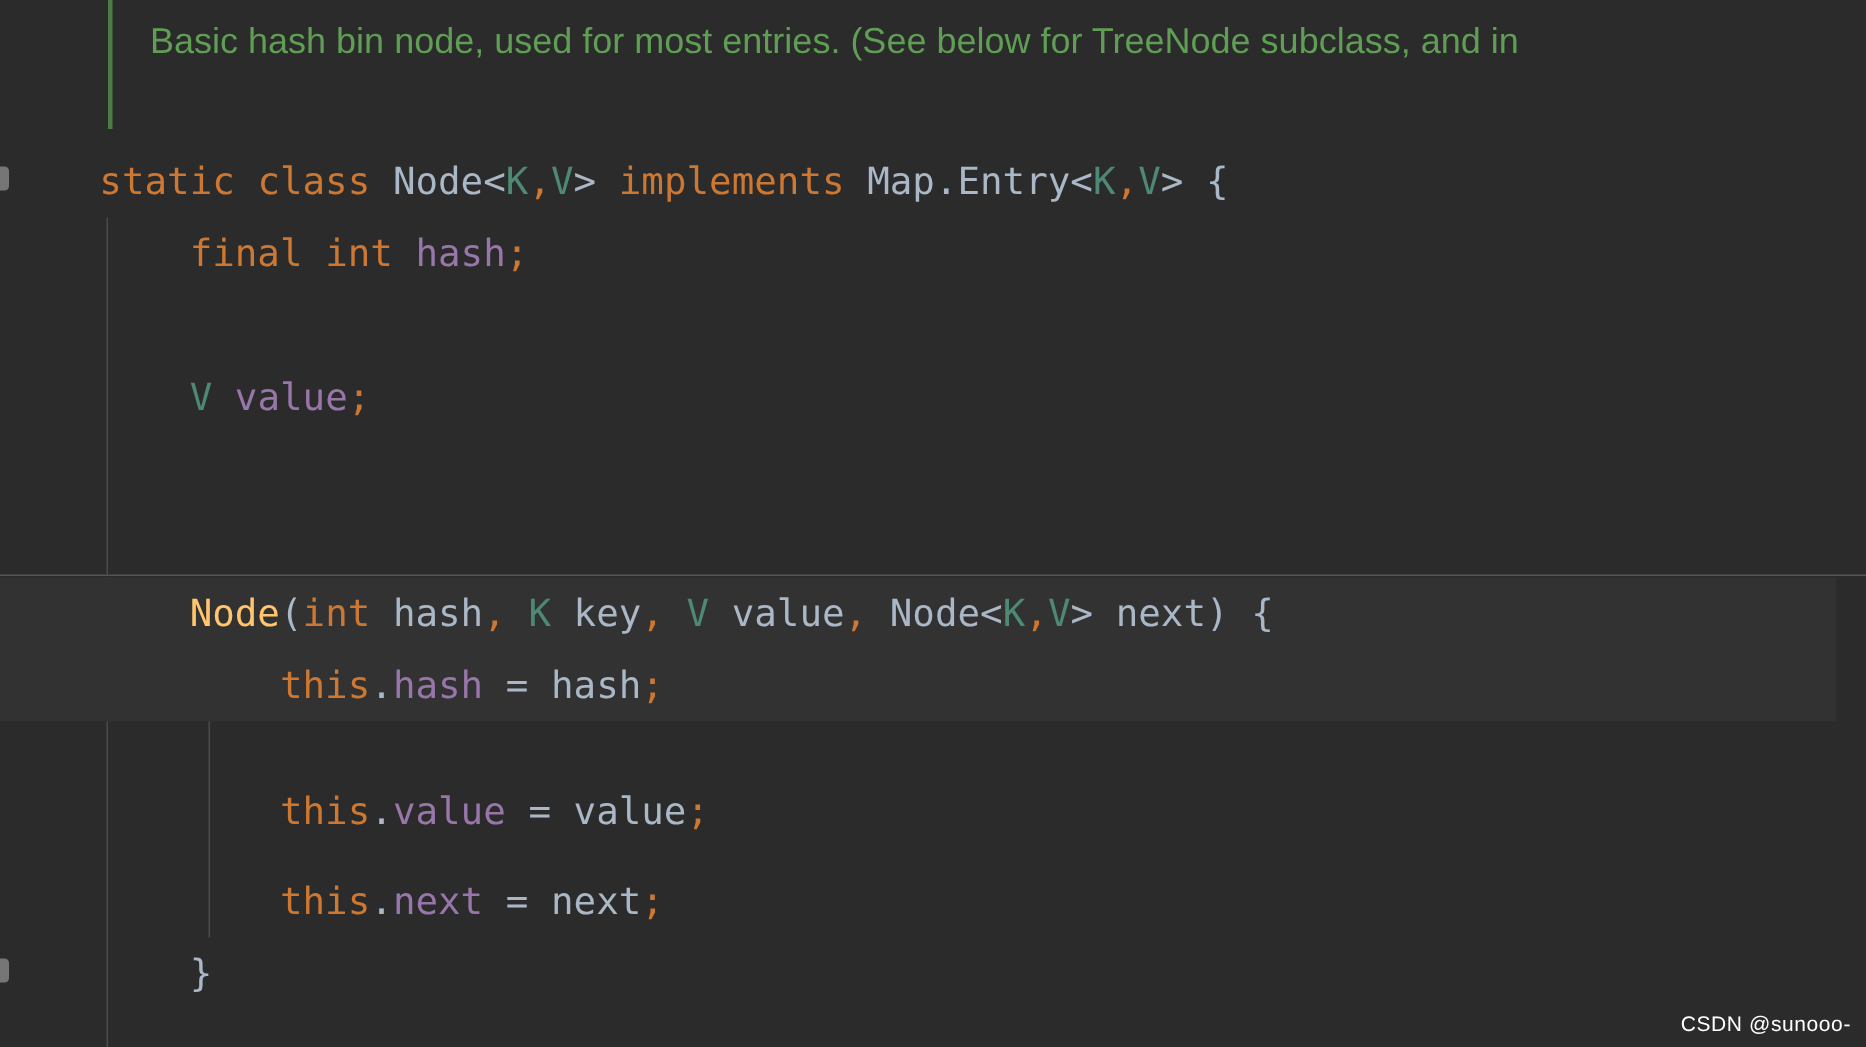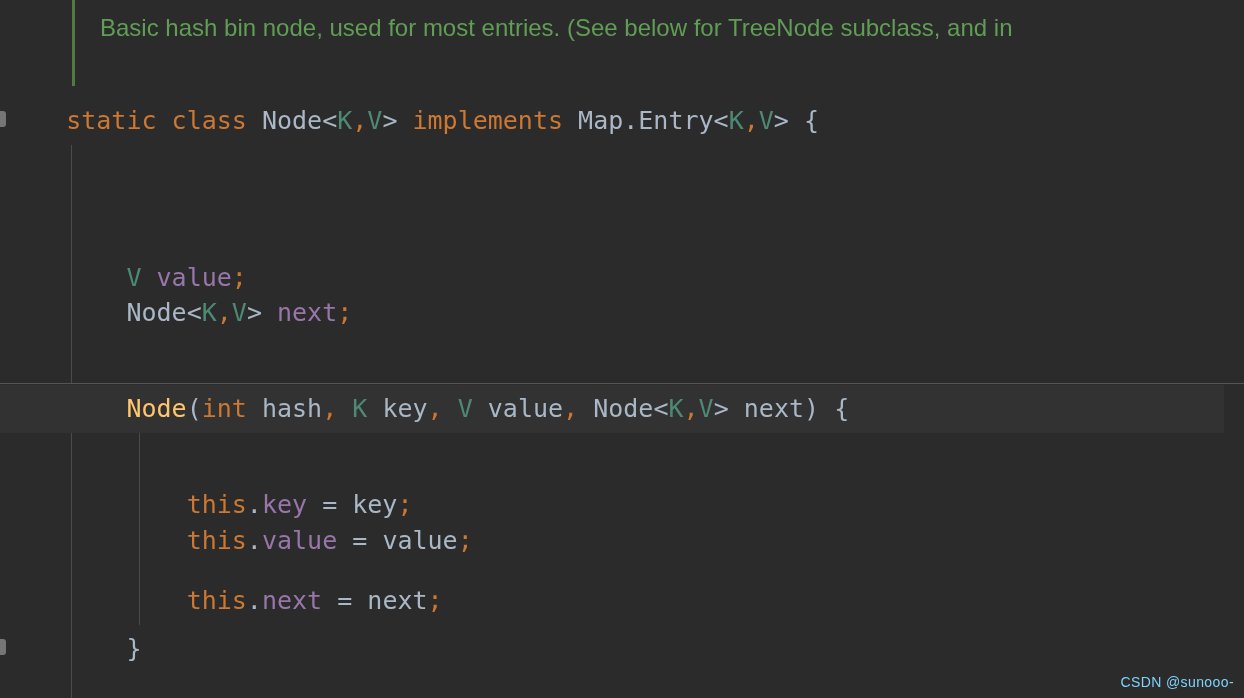--- a/index.html
+++ b/index.html
@@ -110,21 +110,21 @@
   .ctor    { color: #ffc66d; }  
   .param   { color: #a9b7c6; }  
 
   
   #watermark {
     position: absolute;
     right: 10px;
     bottom: 8px;
     font-family: "Liberation Sans", sans-serif;
     font-size: 14px;
-    color: #7dd3fc;
+    color: #ffffff;
     letter-spacing: 0.4px;
   }
 </style>
 </head>
 <body>
 
 <div id="editor">
 
   <div id="comment-bar"></div>
 
@@ -139,40 +139,40 @@
   <div id="separator"></div>
 
   <div class="gutter-marker" style="top:111px;"></div>
   <div class="gutter-marker" style="top:399px;"></div>
   <div class="gutter-marker" style="top:639px;"></div>
 
   <div class="line" style="top:97px;">
     <span class="code"><span class="indent">    </span><span class="kw">static</span><span> </span><span class="kw">class</span><span> </span><span class="type">Node</span><span class="punct">&lt;</span><span class="generic">K</span><span class="comma">,</span><span class="generic">V</span><span class="punct">&gt;</span><span> </span><span class="kw">implements</span><span> </span><span class="type">Map</span><span class="punct">.</span><span class="type">Entry</span><span class="punct">&lt;</span><span class="generic">K</span><span class="comma">,</span><span class="generic">V</span><span class="punct">&gt;</span><span> </span><span class="punct">{</span></span>
   </div>
 
+  <div class="line" style="top:145px;">
+    <span class="code"><span class="indent">        </span><span class="kw">final</span><span> </span><span class="kw">int</span><span> </span><span class="field">hash</span><span class="comma">;</span></span>
+  </div>
 
 
-  <div class="line" style="top:254px;">
+  <div class="line" style="top:241px;">
     <span class="code"><span class="indent">        </span><span class="generic">V</span><span> </span><span class="field">value</span><span class="comma">;</span></span>
   </div>
 
-  <div class="line" style="top:289px;">
-    <span class="code"><span class="indent">        </span><span class="type">Node</span><span class="punct">&lt;</span><span class="generic">K</span><span class="comma">,</span><span class="generic">V</span><span class="punct">&gt;</span><span> </span><span class="field">next</span><span class="comma">;</span></span>
-  </div>
 
   <div class="line" style="top:337px;"></div>
 
   <div class="line hl" style="top:385px;">
     <span class="code"><span class="indent">        </span><span class="ctor">Node</span><span class="punct">(</span><span class="kw">int</span><span> </span><span class="param">hash</span><span class="comma">,</span><span> </span><span class="generic">K</span><span> </span><span class="param">key</span><span class="comma">,</span><span> </span><span class="generic">V</span><span> </span><span class="param">value</span><span class="comma">,</span><span> </span><span class="type">Node</span><span class="punct">&lt;</span><span class="generic">K</span><span class="comma">,</span><span class="generic">V</span><span class="punct">&gt;</span><span> </span><span class="param">next</span><span class="punct">)</span><span> </span><span class="punct">{</span></span>
   </div>
 
+  <div class="line hl" style="top:433px;">
+    <span class="code"><span class="indent">        </span><span class="indent">    </span><span class="kw">this</span><span class="punct">.</span><span class="field">hash</span><span> </span><span class="punct">=</span><span> </span><span class="param">hash</span><span class="comma">;</span></span>
+  </div>
 
-  <div class="line" style="top:481px;">
-    <span class="code"><span class="indent">        </span><span class="indent">    </span><span class="kw">this</span><span class="punct">.</span><span class="field">key</span><span> </span><span class="punct">=</span><span> </span><span class="param">key</span><span class="comma">;</span></span>
-  </div>
 
   <div class="line" style="top:517px;">
     <span class="code"><span class="indent">        </span><span class="indent">    </span><span class="kw">this</span><span class="punct">.</span><span class="field">value</span><span> </span><span class="punct">=</span><span> </span><span class="param">value</span><span class="comma">;</span></span>
   </div>
 
   <div class="line" style="top:577px;">
     <span class="code"><span class="indent">        </span><span class="indent">    </span><span class="kw">this</span><span class="punct">.</span><span class="field">next</span><span> </span><span class="punct">=</span><span> </span><span class="param">next</span><span class="comma">;</span></span>
   </div>
 
   <div class="line" style="top:625px;">

